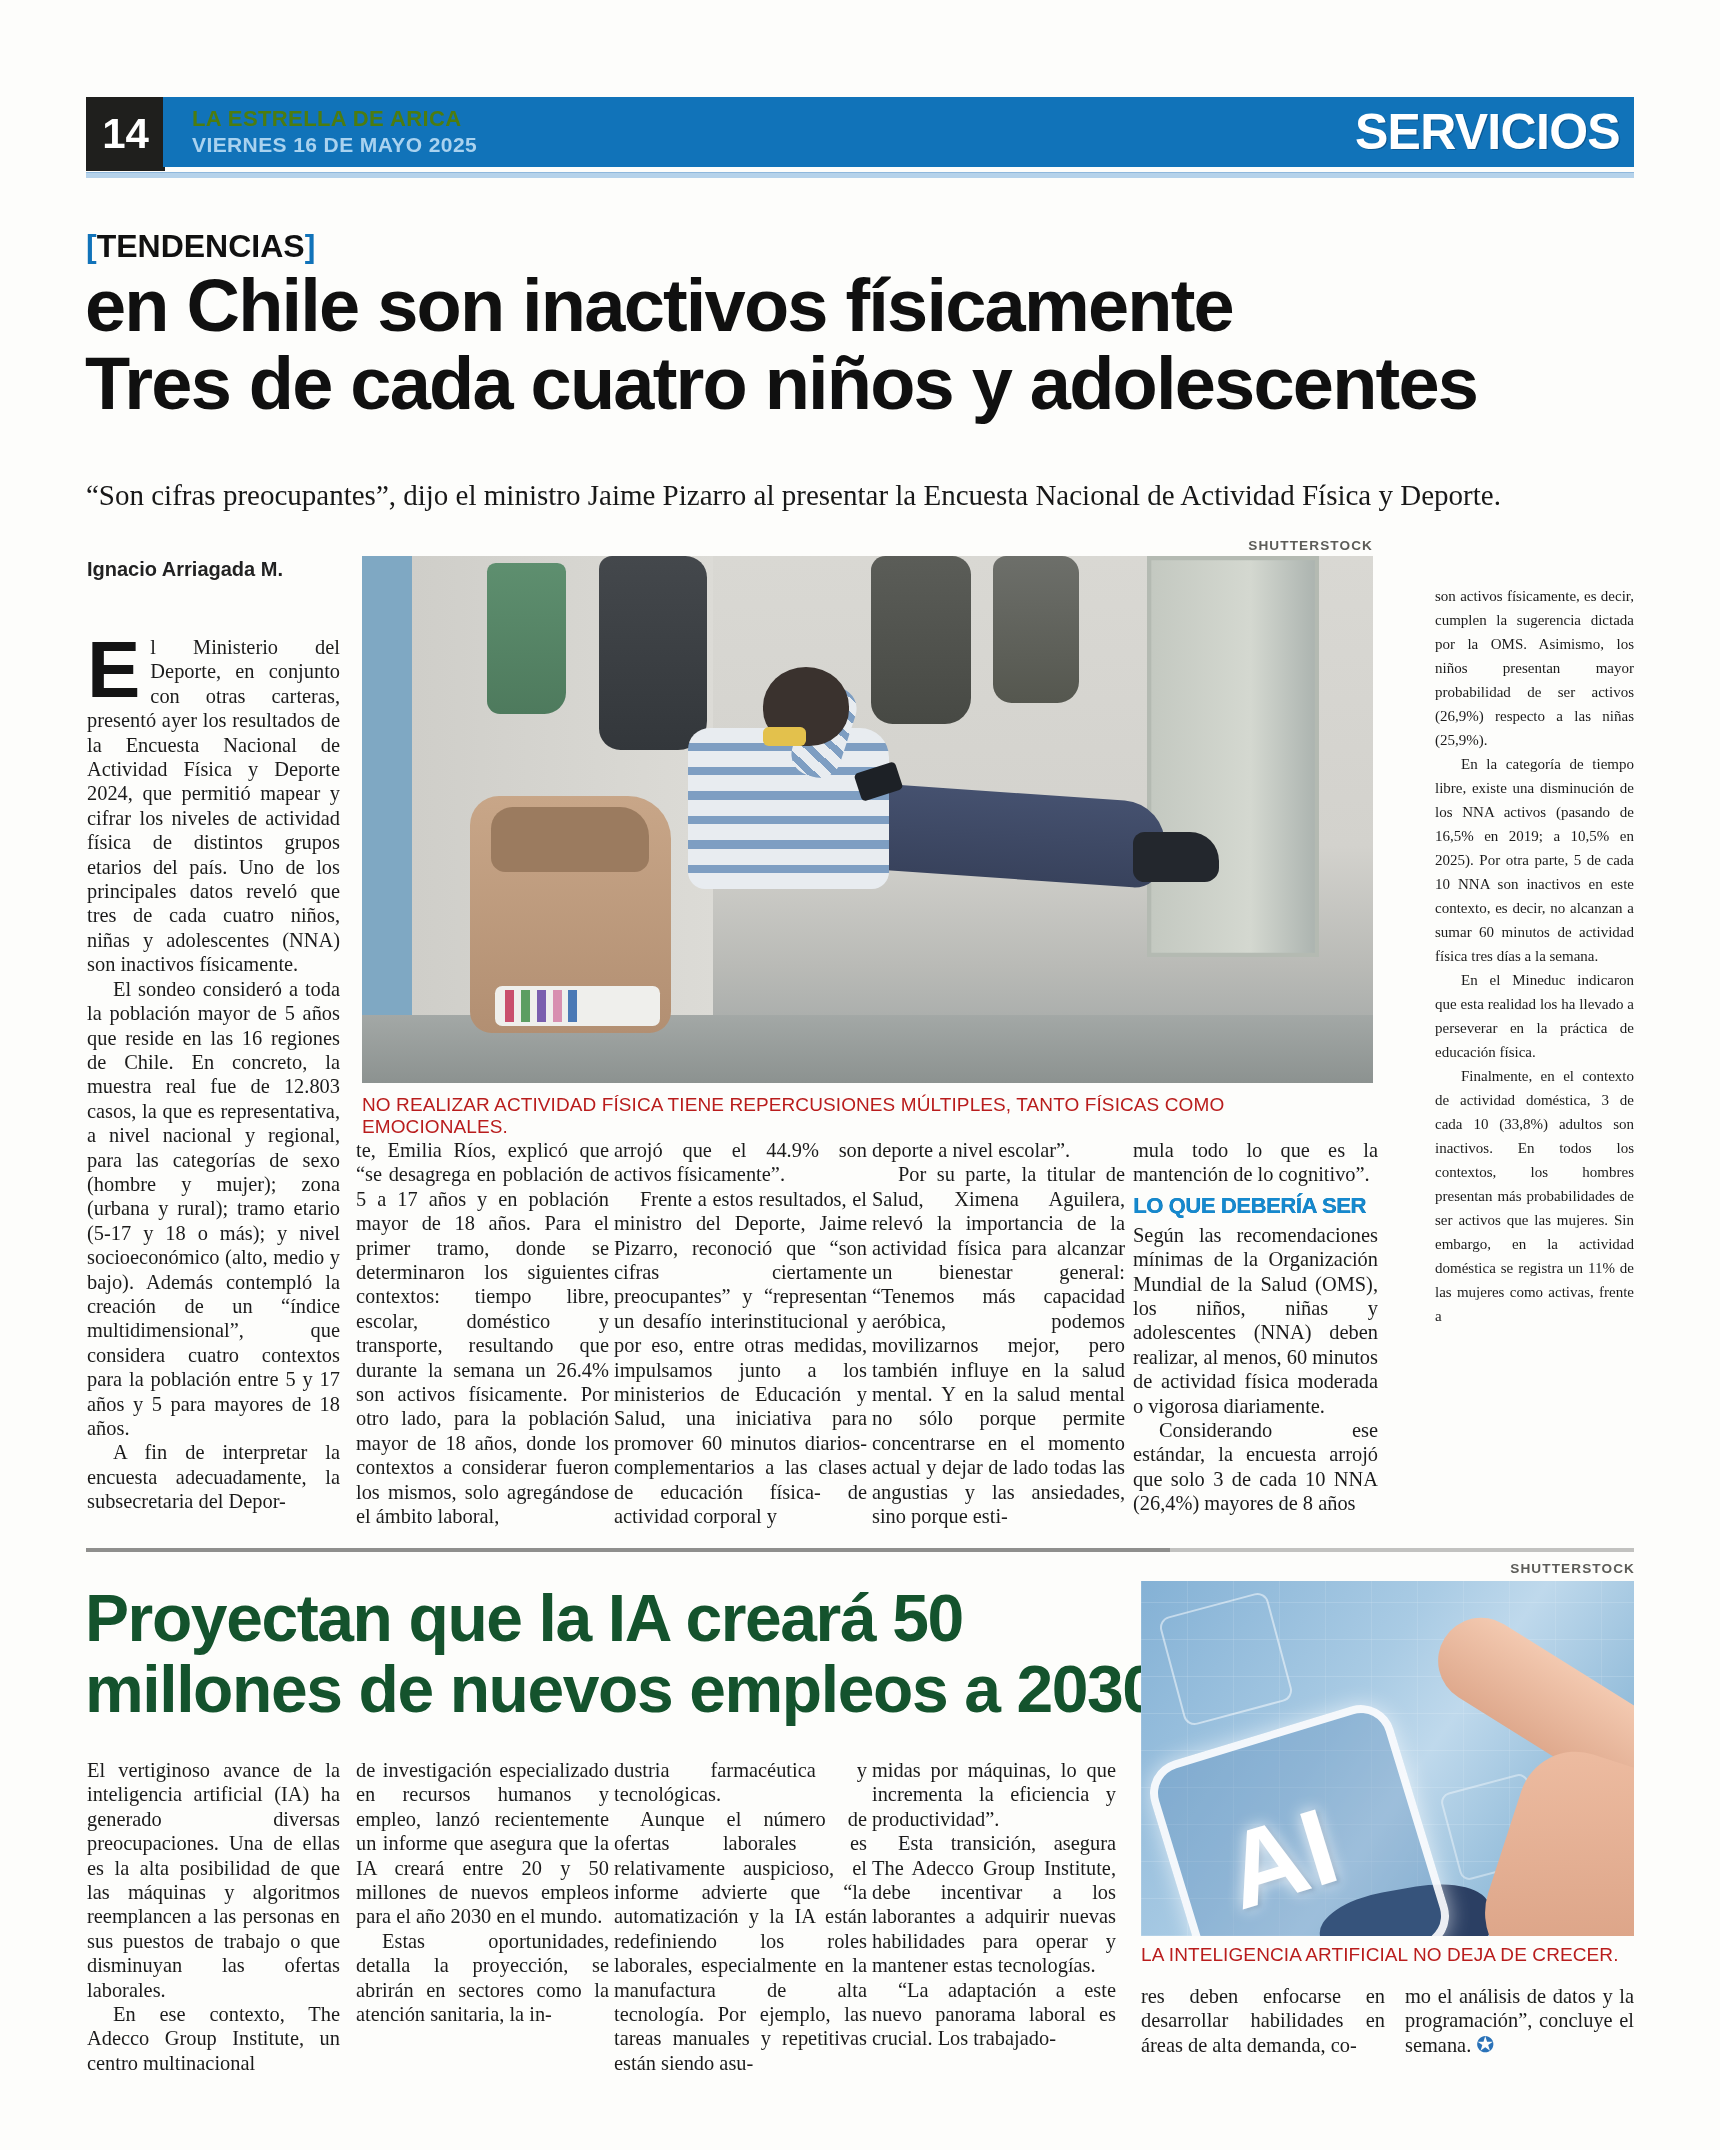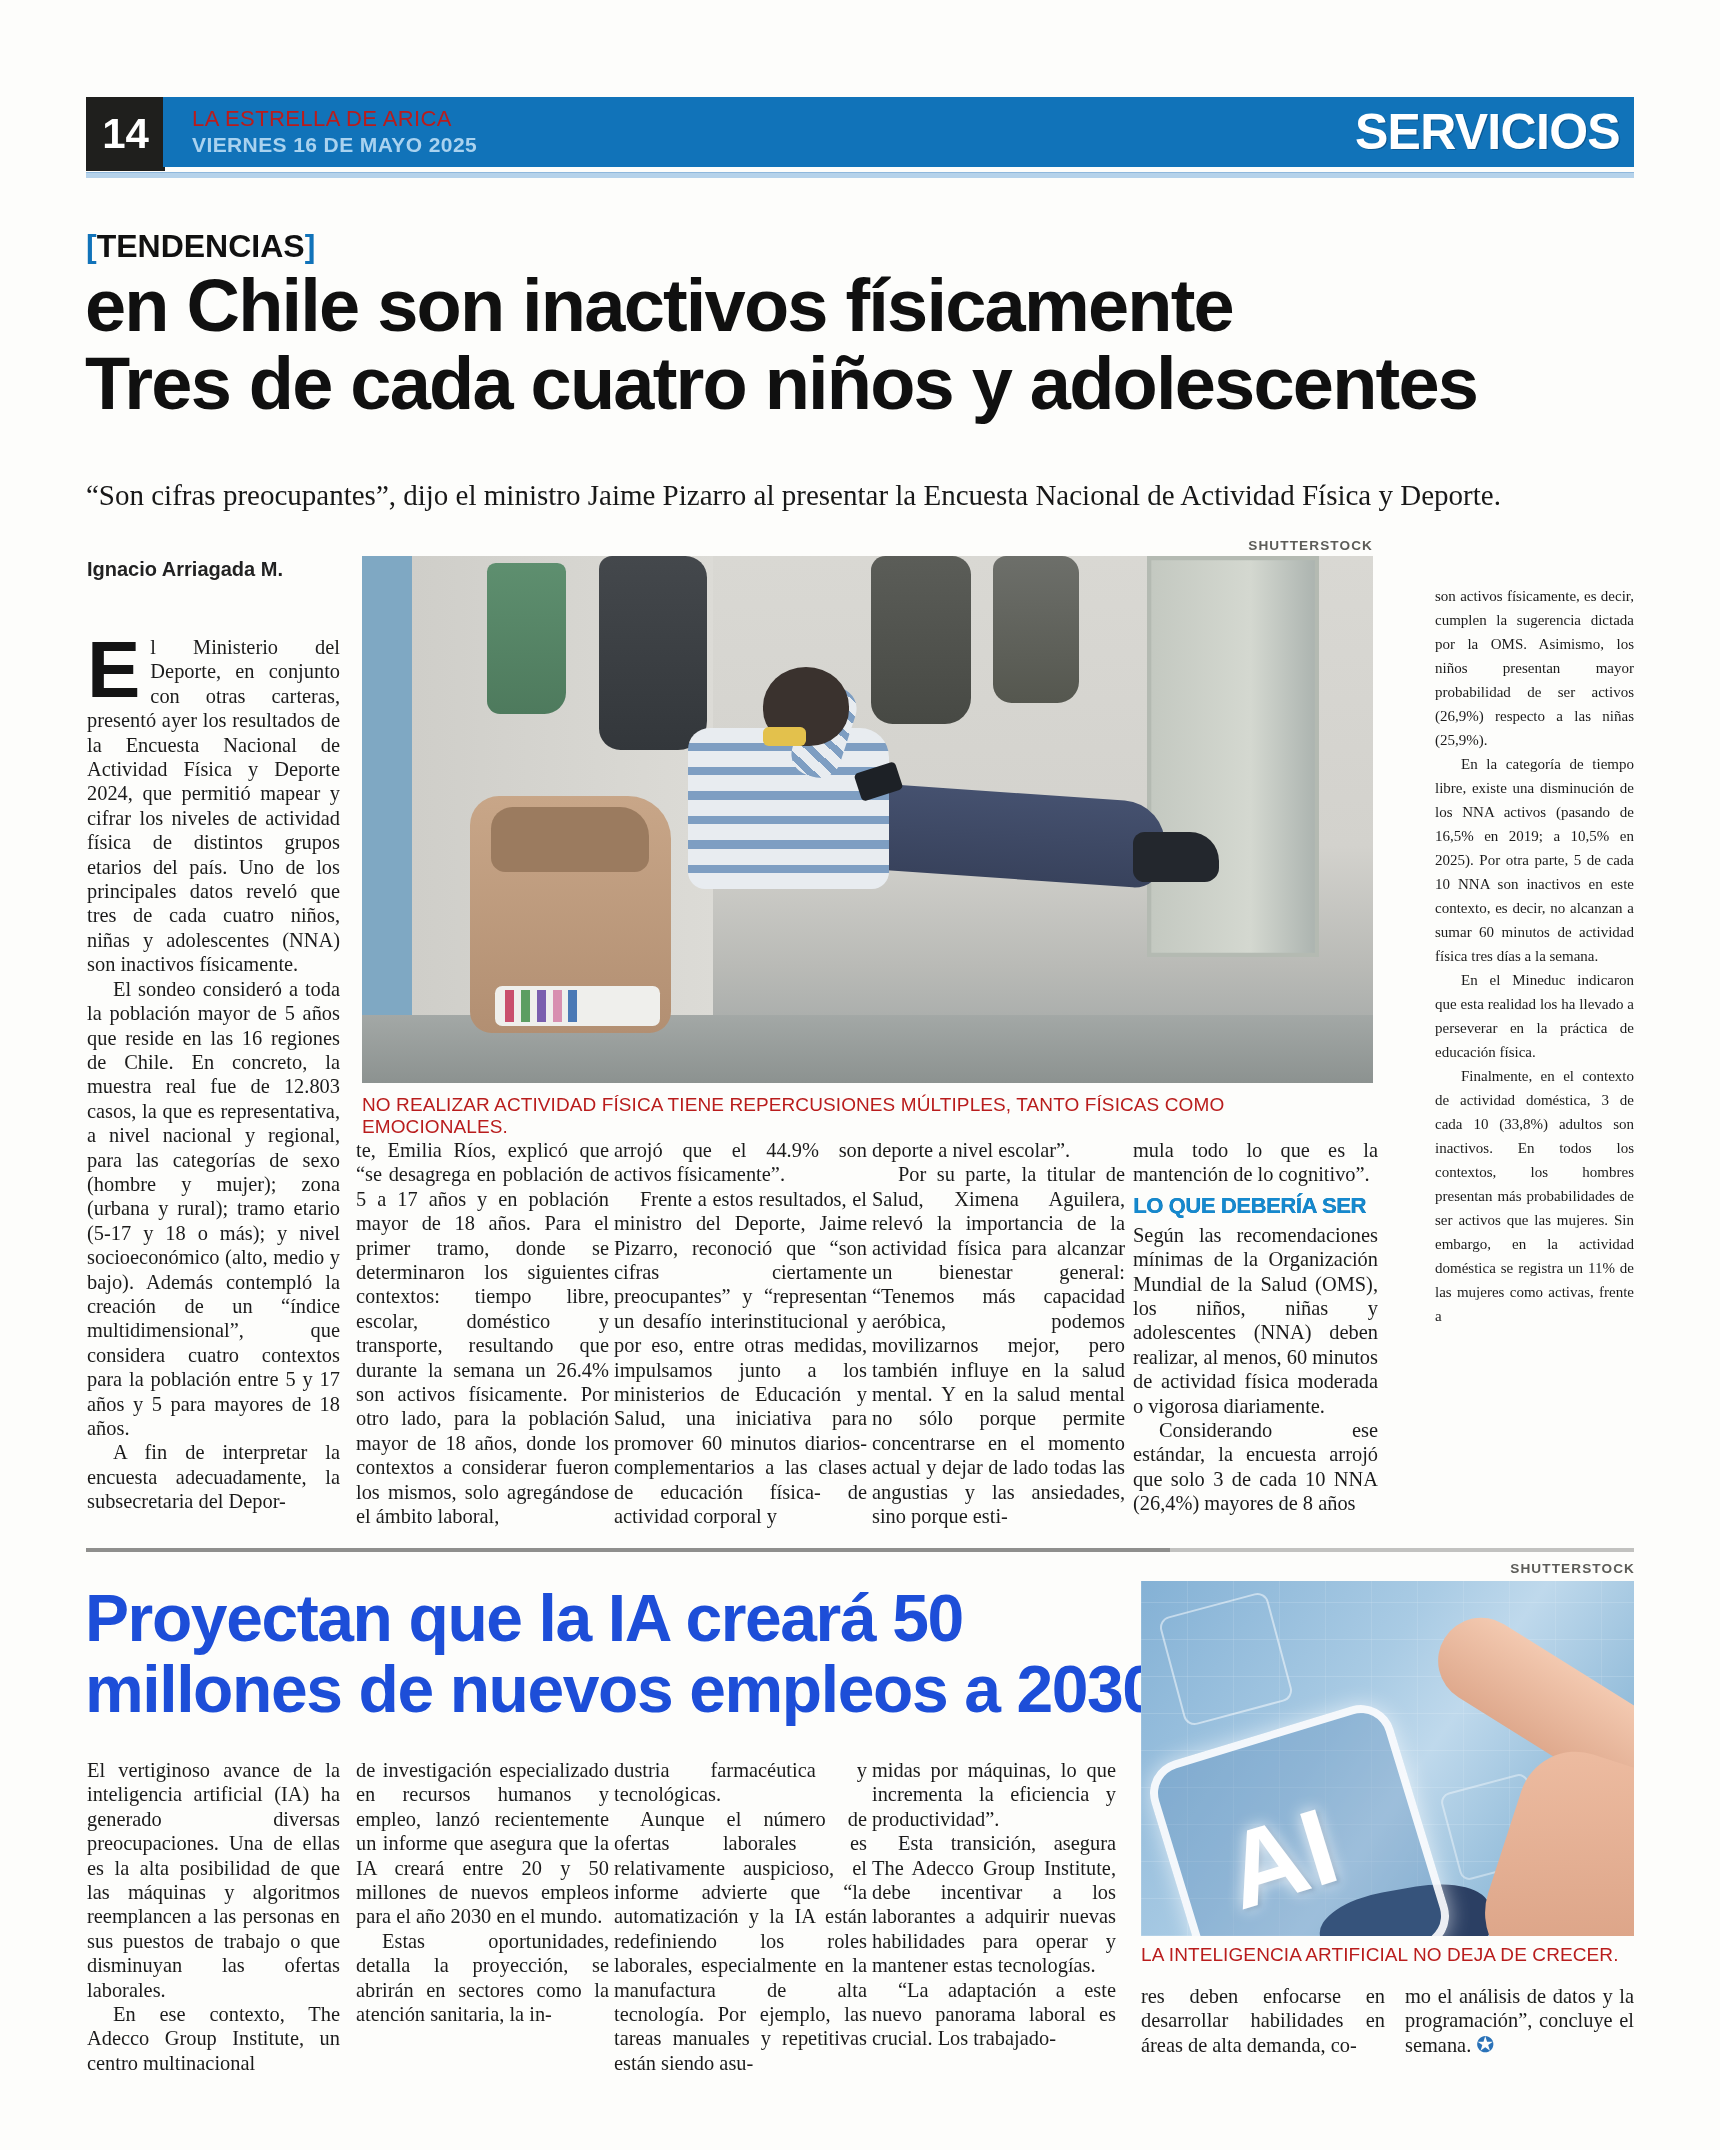--- a/index.html
+++ b/index.html
@@ -4,21 +4,21 @@
 <style>
   html,body{margin:0;padding:0;background:#f4f4f2;}
   body{width:1721px;height:2151px;position:relative;font-family:"Liberation Serif",serif;}
   .page{position:absolute;left:0;top:0;width:1721px;height:2151px;background:#fdfdfb;overflow:hidden;}
   .abs{position:absolute;}
 
   
   .band{left:163px;top:97px;width:1471px;height:70px;background:#1173b9;}
   .pagenum-box{left:86px;top:97px;width:79px;height:74px;background:#1f1f1d;color:#fff;
     font-family:"Liberation Sans",sans-serif;font-weight:bold;font-size:42px;display:flex;align-items:center;justify-content:center;}
-  .masthead{left:192px;top:106px;color:#b91c1c;font-family:"Liberation Sans",sans-serif;font-weight:normal;font-size:22px;letter-spacing:0.4px;}
+  .masthead{left:192px;top:106px;color:#4d7c0f;font-family:"Liberation Sans",sans-serif;font-weight:bold;font-size:22px;letter-spacing:0.4px;}
   .edition-date{left:192px;top:133px;color:#a9d2ef;font-family:"Liberation Sans",sans-serif;font-weight:bold;font-size:21px;letter-spacing:0.4px;}
   .section-name{left:1147px;top:103px;width:473px;text-align:right;color:#ffffff;font-family:"Liberation Sans",sans-serif;
     font-weight:800;font-size:50px;letter-spacing:-0.7px;text-shadow:1.4px 1.4px 0 rgba(0,40,80,.35);}
   .band-rule{left:86px;top:172px;width:1548px;height:5px;background:#b5d2ea;border-top:1.4px solid #8fb8dc;}
 
   
   .kicker{left:86px;top:228px;font-family:"Liberation Sans",sans-serif;font-weight:800;font-size:32px;color:#111;}
   .kicker .br{color:#1173b9;font-weight:900;}
 
   
@@ -37,21 +37,21 @@
   .narrow{font-size:15px;line-height:24px;margin-top:21px;}
   .dropcap{float:left;font-family:"Liberation Sans",sans-serif;font-weight:900;font-size:80px;line-height:63px;
     color:#141414;margin:2.9px 10px 0 0;}
   .subhead-blue{font-family:"Liberation Sans",sans-serif;font-weight:800;font-size:22px;color:#1589ce;
     letter-spacing:-0.4px;margin:7.2px 0 4.3px 0 !important;text-shadow:0.4px 0.4px 0 #0d6aa6;}
   .endmark{color:#2a72b8;font-size:21.5px;font-family:"Liberation Sans",sans-serif;}
 
   .divider{left:86px;top:1548px;width:1548px;height:3.6px;background:linear-gradient(90deg,#8f8f8d 0 70%,#c2c2c0 70% 100%);}
 
   .headline2{left:85px;top:1583px;width:1075px;font-family:"Liberation Sans",sans-serif;font-weight:800;
-    font-size:66px;line-height:1.07;color:#1d4ed8;letter-spacing:-1.4px;}
+    font-size:66px;line-height:1.07;color:#14532d;letter-spacing:-1.4px;}
 
   
   .photo1{left:362px;top:556px;width:1011px;height:527px;overflow:hidden;background:linear-gradient(180deg,#d9d8d3 0%,#d3d2cd 55%,#b9bab6 78%,#9aa0a0 100%);}
   .photo1 .doorL{left:0;top:0;width:50px;height:527px;background:#7fa8c3;}
   .photo1 .wallshade{left:50px;top:0;width:301px;height:527px;background:linear-gradient(90deg,#cfcec9,#dcdbd6);}
   .photo1 .towel{left:125px;top:7.2px;width:79px;height:151px;background:linear-gradient(180deg,#5e8f6f,#4e7a5d);border-radius:8.6px 8.6px 21.5px 13px;}
   .photo1 .coat1{left:237px;top:0;width:108px;height:194px;background:linear-gradient(180deg,#44484c,#33373b);border-radius:13px 21.5px 29px 21.5px;}
   .photo1 .coat2{left:509px;top:0;width:100px;height:168px;background:linear-gradient(180deg,#5b5d58,#474944);border-radius:14.3px 18.6px 26px 21.5px;}
   .photo1 .coat3{left:631px;top:0;width:86px;height:147px;background:linear-gradient(180deg,#6d6f6a,#55574f);border-radius:13px 17px 21.5px 18.6px;}
   .photo1 .door2{left:785px;top:0;width:172px;height:401px;background:linear-gradient(90deg,#c3c8c0,#d4d8d0 60%,#aab2ae);box-shadow:inset 0 0 0 4.3px #b4bab2;}

